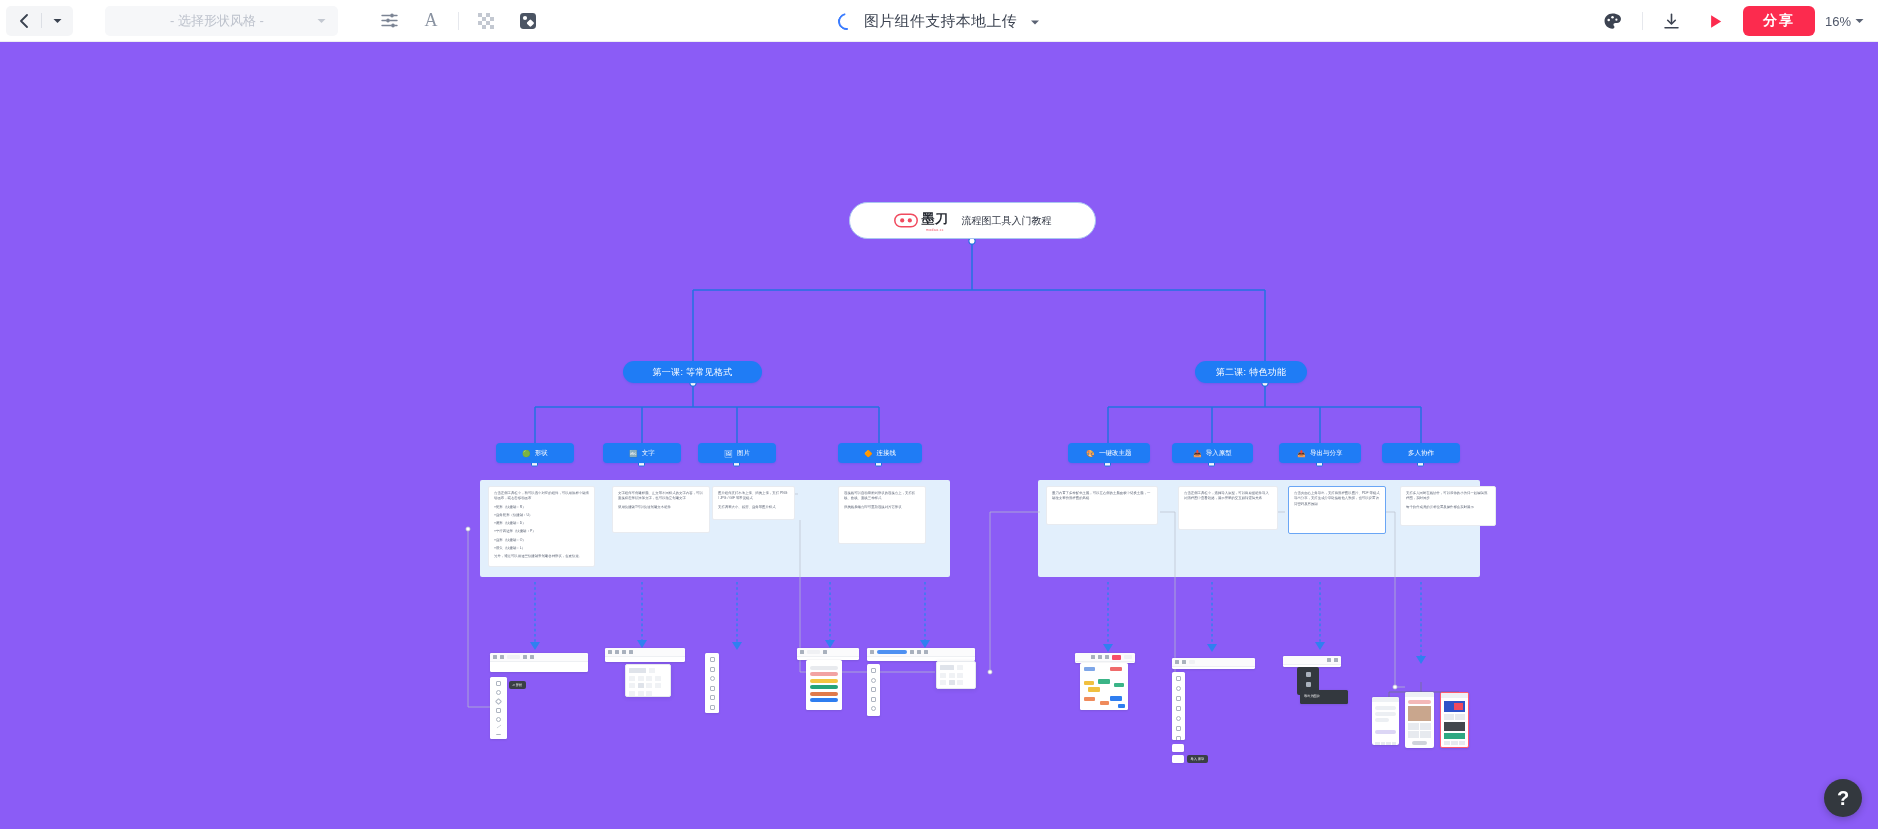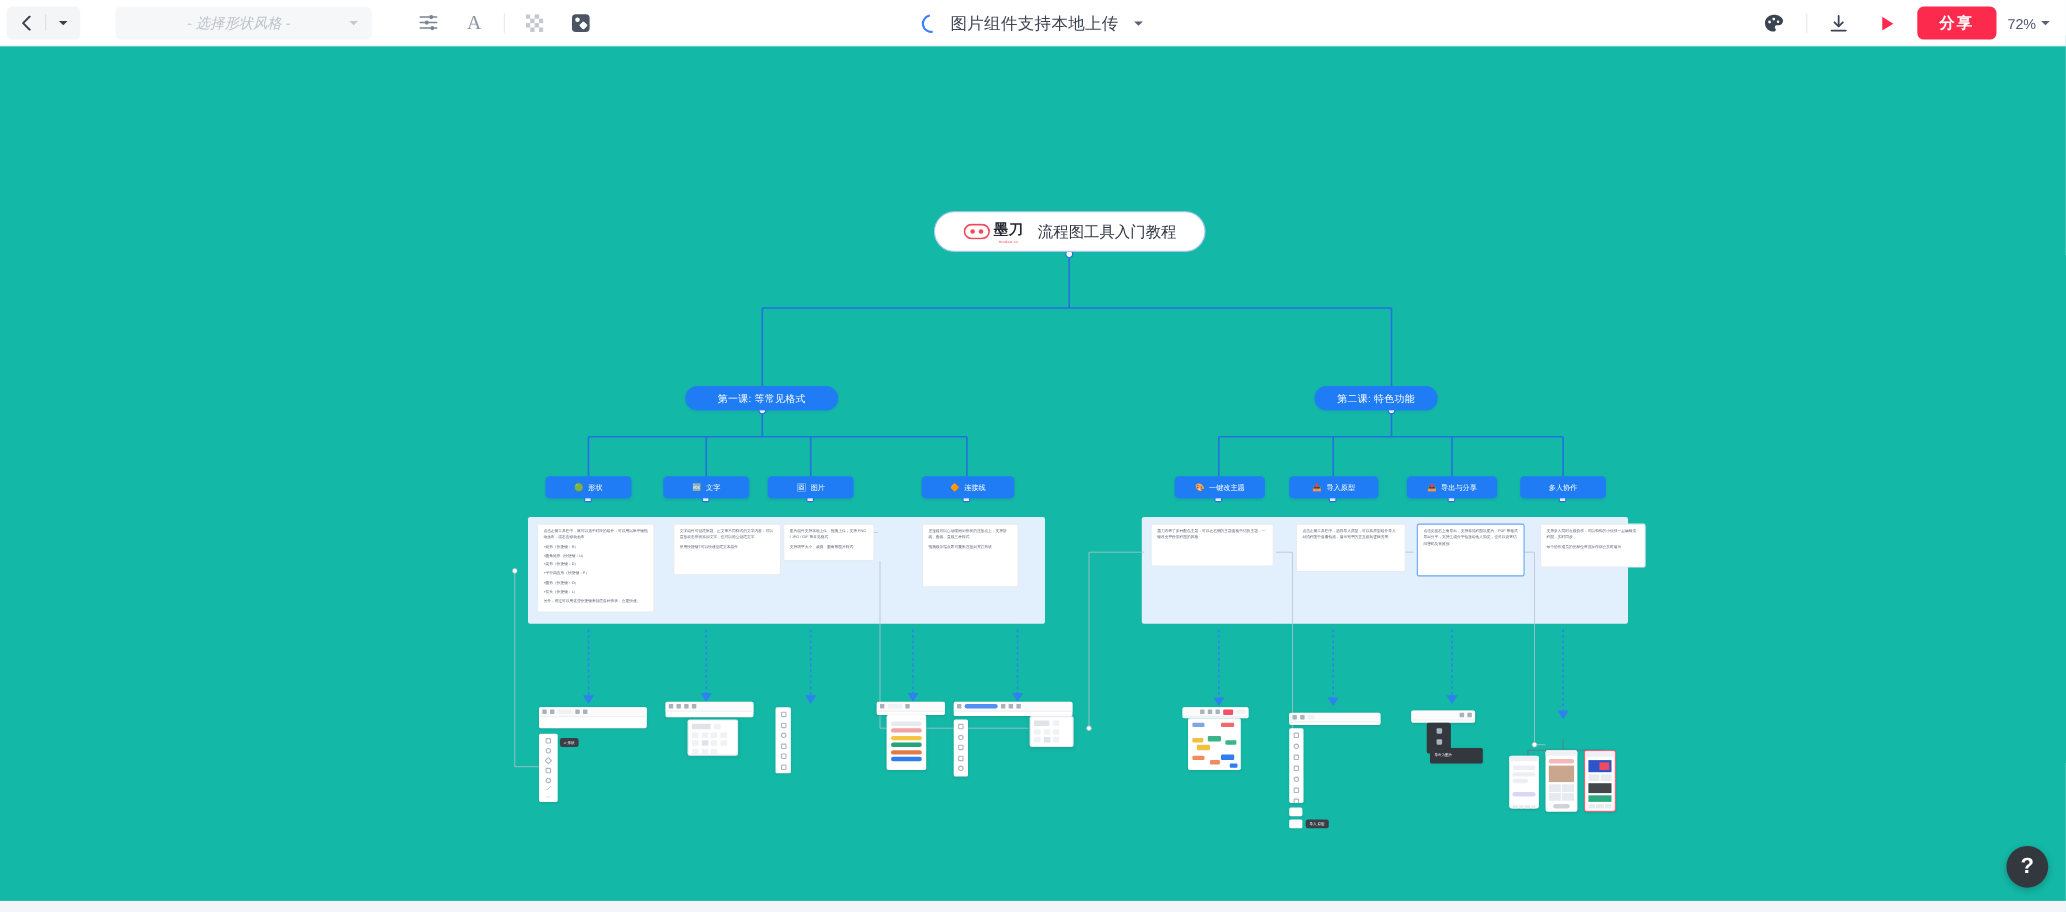--- a/index.html
+++ b/index.html
@@ -34,21 +34,21 @@
   .caret-btn {
     width: 20px; height: 26px; display:flex; align-items:center; justify-content:center;
     cursor:pointer;
   }
   .style-select {
     width: 233px; height: 30px; margin-left: 32px;
     background: #f6f7f9; border-radius: 5px;
     display: flex; align-items: center; justify-content: space-between;
     padding: 0 12px; cursor: pointer;
   }
-  .style-select span.lbl { font-size: 13px; color: #bdc2cc; flex:1; text-align:center;font-style:italic; }
+  .style-select span.lbl { font-size: 13px; color: #bdc2cc; flex:1; text-align:center; }
   .tb-icons { display: flex; align-items: center; gap: 0px; margin-left: 30px; }
   .tb-icon {
     width: 42px; height: 32px;
     display: flex; align-items: center; justify-content: center;
     cursor: pointer; border-radius: 4px;
   }
   .vsep { width:1px; height:18px; background:#e6e8ed; margin:0 6px; }
 
   .tb-center {
     position: absolute; left: 0; right: 0; top: 0; height: 42px;
@@ -89,39 +89,39 @@
   .rail-b { top: 619px; width: 64px; padding: 12px 0 12px 0; }
   .tool {
     width: 48px; height: 48px;
     display:flex; align-items:center; justify-content:center;
     cursor: pointer; border-radius: 6px;
   }
   .rail-div { width: 34px; height: 1px; background: #e7e9ee; margin: 5px 0; }
 
   
   .canvas {
-    position: absolute; top: 32px; left: 0;
+    position: absolute; top: 42px; left: 0;
     width: 1878px; height: 787px;
-    background: #14b8a6;
+    background: #8b5cf6;
     overflow: hidden;
   }
   .svg-layer { position:absolute; top:0; left:0; width:1878px; height:787px; }
 
   
   .node { position: absolute; display:flex; align-items:center; justify-content:center; }
 
   .root-node {
     left: 849px; top: 160px; width: 247px; height: 37px;
     background: #ffffff; border: 1.4px solid #a9c6f0; border-radius: 19px;
     gap: 13px;
   }
   .brand { display:flex; align-items:center; gap: 4px; }
   .brand-txt { font-size: 13px; font-weight: bold; color:#22262e; letter-spacing:.5px; }
   .brand-sub { font-size: 3.4px; color:#f04a5e; letter-spacing:.4px; display:block; text-align:center; }
-  .root-label { font-size: 14px; color: #2f3542; }
+  .root-label { font-size: 10px; color: #2f3542; }
 
   .l2 {
     height: 22px; background: #1f7cf5; border-radius: 11px;
     color:#fff; font-size: 9px; letter-spacing: .3px;
     box-shadow: 0 1px 2px rgba(25,90,200,.22);
   }
   .l2a { left: 623px; top: 319px; width: 139px; }
   .l2b { left: 1195px; top: 319px; width: 112px; }
 
   .l3 {
@@ -295,21 +295,21 @@
         </g>
       </svg>
     </div>
     <div class="tb-icon">
       <svg width="19" height="19" viewBox="0 0 20 20">
         <path d="M5.4 3.4 L16 10 L5.4 16.6 Z" fill="#fc2b4e"></path>
       </svg>
     </div>
     <button class="share-btn">分享</button>
     <div class="zoom-box">
-      <span>72%</span>
+      <span>16%</span>
       <svg width="9" height="6" viewBox="0 0 9 6">
         <path d="M0.5 1 L4.5 5 L8.5 1" fill="#5a6273"></path>
       </svg>
     </div>
   </div>
 </div>
 
 <div class="rail rail-a">
   <div class="tool">
     <svg width="27" height="27" viewBox="0 0 27 27">

